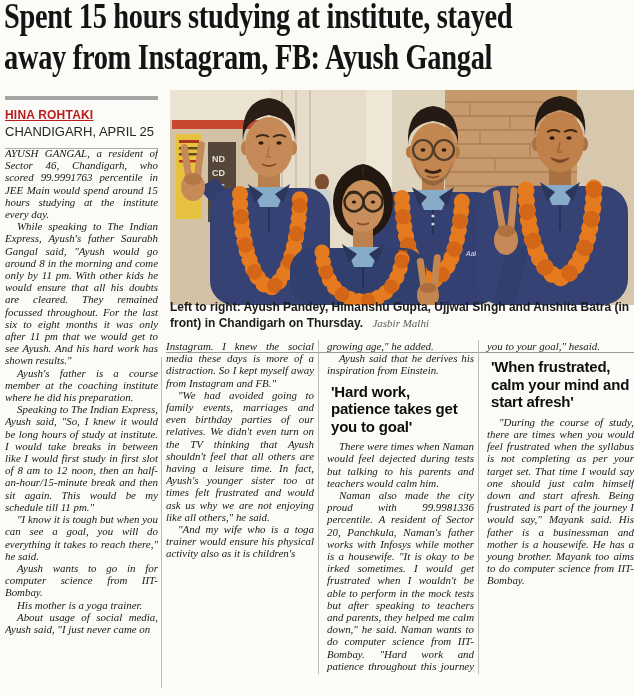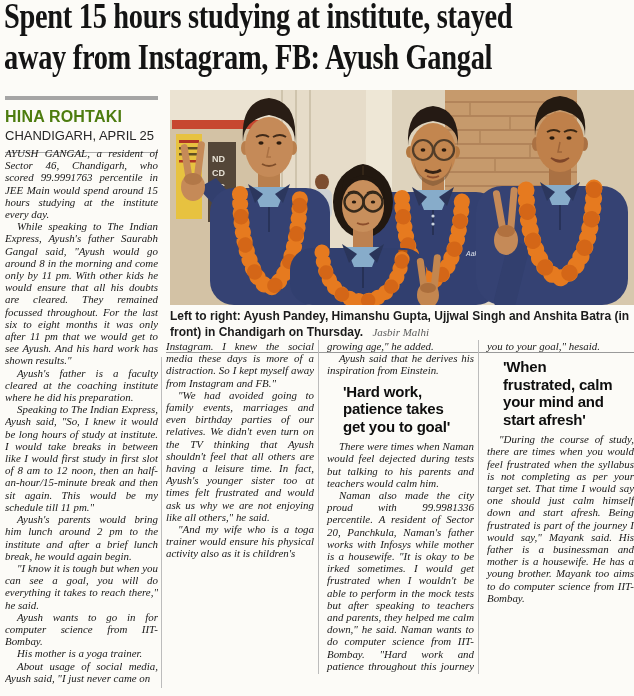--- a/index.html
+++ b/index.html
@@ -10,46 +10,46 @@
   }
   .headline{
     position:absolute;top:-4px;left:4px;width:800px;margin:0;
     transform:scaleX(0.79);transform-origin:0 0;
     font-family:"Liberation Serif", serif;font-weight:bold;
     font-size:36px;line-height:41px;letter-spacing:-0.4px;color:#141414;
   }
   .headline span{display:block;}
   .byline{position:absolute;left:5px;top:96px;width:153px;font-family:"Liberation Sans", sans-serif;}
   .byline .bar{height:4px;background:#a5a5a5;margin-bottom:8px;}
-  .byline .author{font-weight:bold;font-size:16px;color:#4d7c0f;letter-spacing:0.2px;}
+  .byline .author{font-weight:bold;font-size:12px;color:#b91c1c;letter-spacing:0.2px;text-decoration:underline;}
   .byline .dateline{font-size:13px;color:#262626;margin-top:2px;}
   .byline .rule{border-bottom:1px solid #ababab;margin-top:9px;}
   .col{font-size:10.9px;line-height:12.2px;text-align:justify;color:#171717;}
   .col p{margin:0;font-style:italic;}
   .col p.ind{text-indent:12px;}
   .col1{position:absolute;left:5px;top:147px;width:153px;height:545px;overflow:hidden;}
   .photo{position:absolute;left:170px;top:90px;width:408px;height:215px;}
   .caption{
-    position:absolute;left:170px;top:309px;width:462px;
+    position:absolute;left:170px;top:300px;width:462px;
     font-family:"Liberation Sans", sans-serif;font-size:12px;line-height:15.5px;
     font-weight:bold;color:#1b1b1b;
   }
   .caption .credit{
     font-family:"Liberation Serif", serif;font-style:italic;font-weight:normal;
     font-size:11px;color:#5a5a5a;margin-left:6px;
   }
   .hrule{position:absolute;left:166px;top:352px;width:468px;border-top:1px solid #9a9a9a;}
   .vrule{position:absolute;left:161px;top:357px;height:331px;border-left:1px solid #bcbcbc;}
   .cols{position:absolute;left:166px;top:340px;width:468px;height:334px;display:flex;overflow:hidden;}
   .c2{width:148px;}
   .c3,.c4{width:147px;margin-left:4px;border-left:1px solid #bcbcbc;padding-left:8px;}
   .subhead{
     font-family:"Liberation Sans", sans-serif;font-weight:bold;
     font-size:15px;line-height:17.5px;letter-spacing:-0.2px;color:#0e0e0e;
-    margin:6px 16px 5px;text-align:left;text-indent:0;
+    margin:6px 4px 5px;text-align:left;text-indent:0;
   }
 </style>
 </head>
 <body>
 
 <h1 class="headline">
   <span>Spent 15 hours studying at institute, stayed</span>
   <span>away from Instagram, FB: Ayush Gangal</span>
 </h1>
 
@@ -244,23 +244,22 @@
   <span>Left to right: Ayush Pandey, Himanshu Gupta, Ujjwal Singh and Anshita Batra (in front) in Chandigarh on Thursday.</span>
   <span class="credit">Jasbir Malhi</span>
 </div>
 
 <div class="hrule"></div>
 <div class="vrule"></div>
 
 <div class="col col1">
   <p>AYUSH GANGAL, a resident of Sector 46, Chandigarh, who scored 99.9991763 percentile in JEE Main would spend around 15 hours studying at the institute every day.</p>
   <p class="ind">While speaking to The Indian Express, Ayush's father Saurabh Gangal said, "Ayush would go around 8 in the morning and come only by 11 pm. With other kids he would ensure that all his doubts are cleared. They remained focussed throughout. For the last six to eight months it was only after 11 pm that we would get to see Ayush. And his hard work has shown results."</p>
-  <p class="ind">Ayush's father is a faculty cleared at the coaching institute where he did his preparation.</p>
+  <p class="ind">Ayush's father is a course member at the coaching institute where he did his preparation.</p>
   <p class="ind">Speaking to The Indian Express, Ayush said, "So, I knew it would be long hours of study at institute. I would take breaks in between like I would first study in first slot of 8 am to 12 noon, then an half-an-hour/15-minute break and then sit again. This would be my schedule till 11 pm."</p>
-  <p class="ind">Ayush's parents would bring him lunch around 2 pm to the institute and after a brief lunch break, he would again begin.</p>
   <p class="ind">"I know it is tough but when you can see a goal, you will do everything it takes to reach there," he said.</p>
   <p class="ind">Ayush wants to go in for computer science from IIT-Bombay.</p>
   <p class="ind">His mother is a yoga trainer.</p>
   <p class="ind">About usage of social media, Ayush said, "I just never came on</p>
 </div>
 
 <div class="cols">
   <div class="col c2">
     <p>Instagram. I knew the social media these days is more of a distraction. So I kept myself away from Instagram and FB."</p>
     <p class="ind">"We had avoided going to family events, marriages and even birthday parties of our relatives. We didn't even turn on the TV thinking that Ayush shouldn't feel that all others are having a leisure time. In fact, Ayush's younger sister too at times felt frustrated and would ask us why we are not enjoying like all others," he said.</p>

